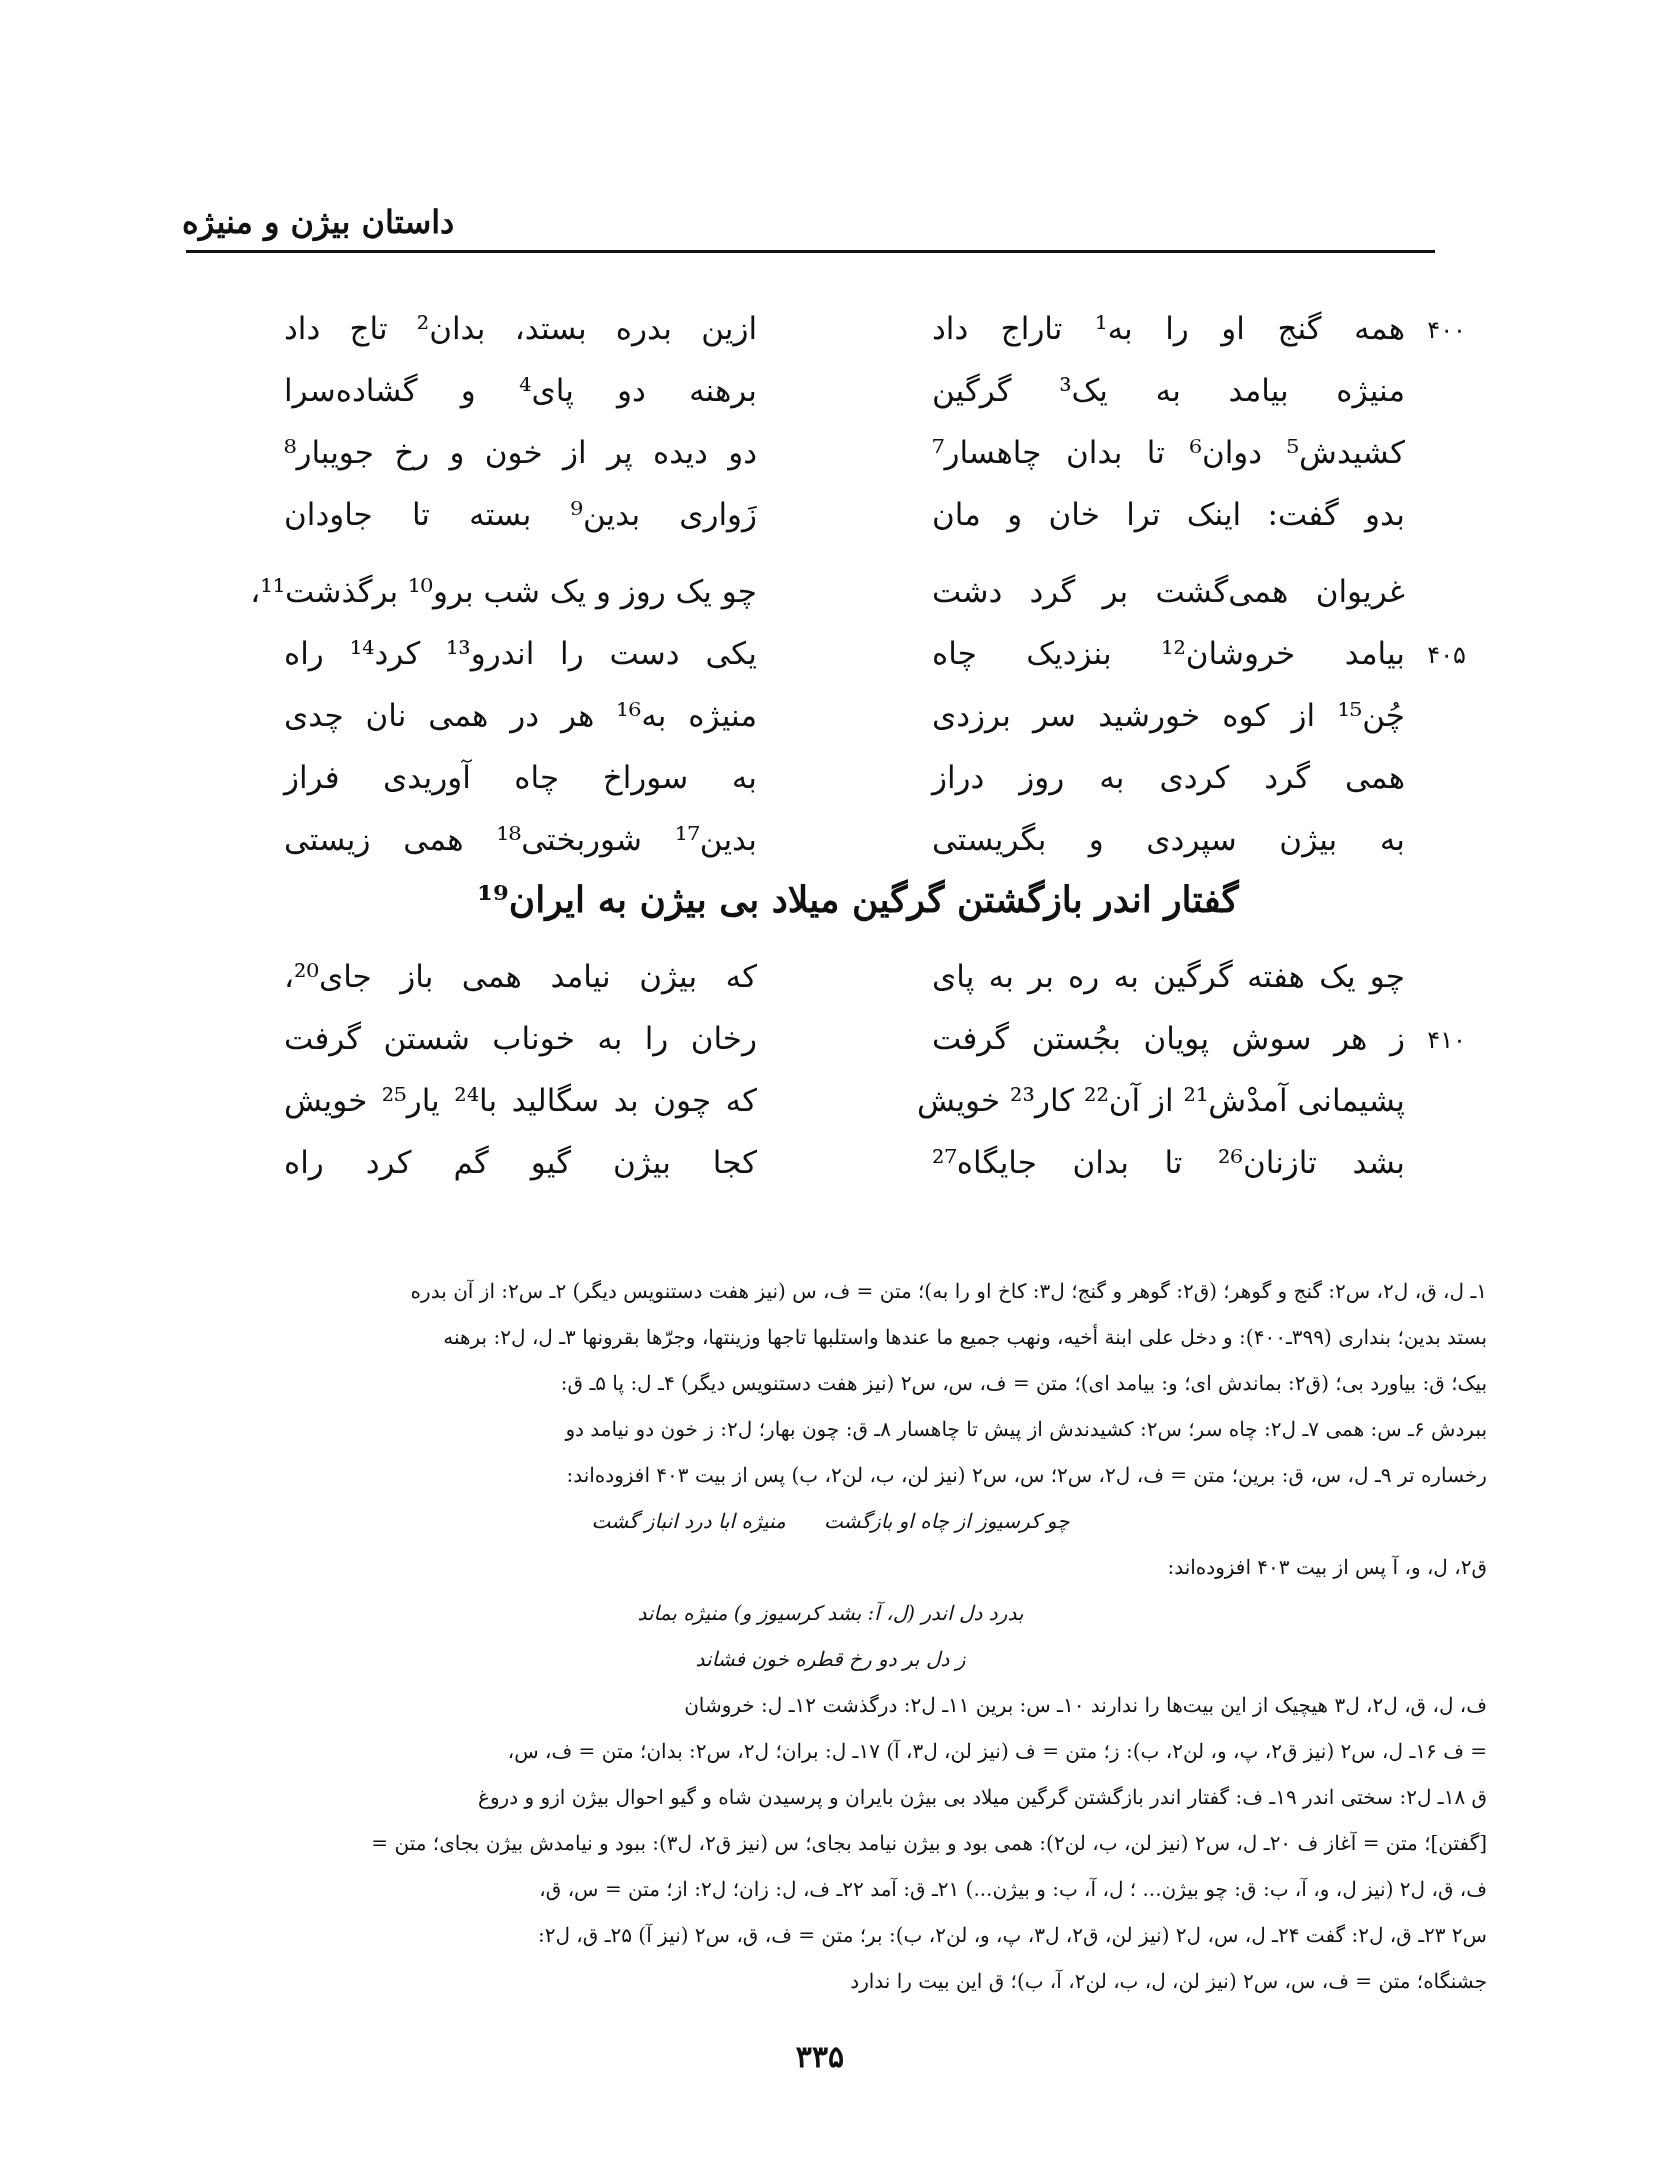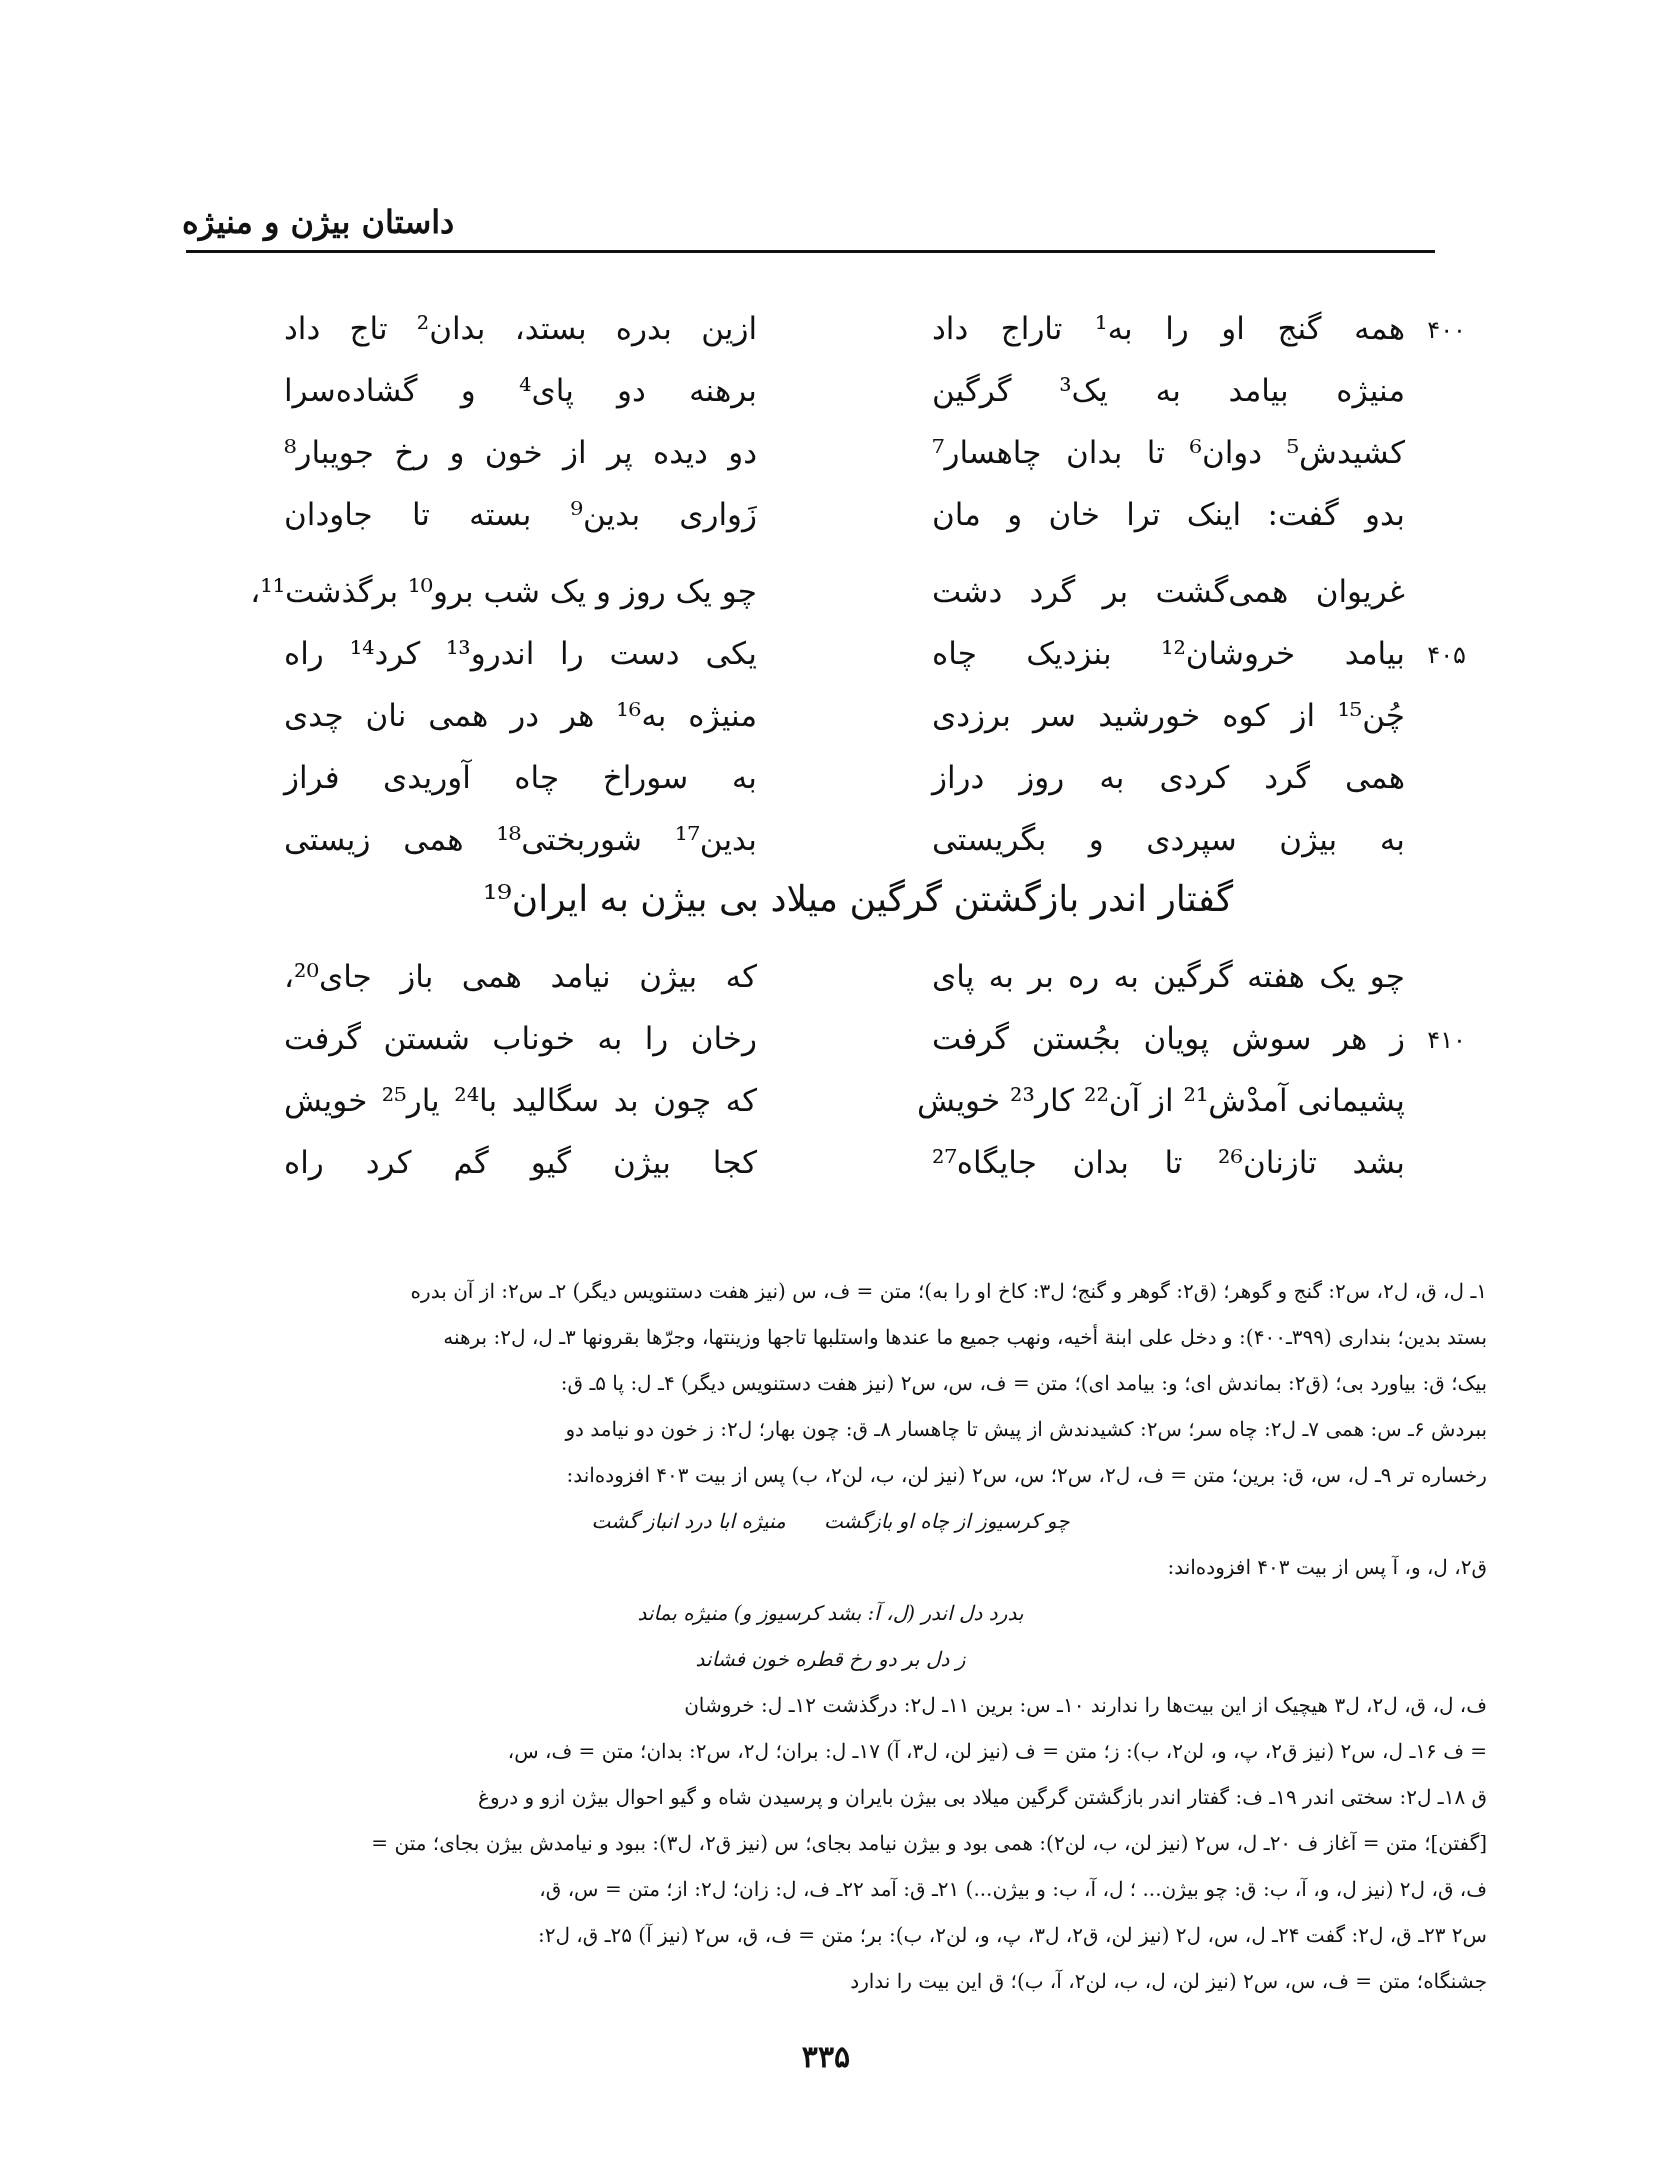--- a/index.html
+++ b/index.html
@@ -4,25 +4,25 @@
 <style>
   html,body{margin:0;padding:0;background:#fff;}
   body{width:1676px;height:2183px;position:relative;overflow:hidden;font-family:"DejaVu Serif",serif;color:#111;}
   .header{position:absolute;left:182px;top:203px;font-size:32px;font-weight:bold;direction:rtl;}
   .rule{position:absolute;left:186px;top:250px;width:1249px;height:3.4px;background:#111;}
   .verses{position:absolute;left:284px;width:1121px;direction:rtl;}
   .bayt{display:flex;flex-direction:row;justify-content:space-between;height:62px;align-items:center;font-size:31px;}
   .h1,.h2{width:473px;text-align:justify;text-align-last:justify;white-space:nowrap;}
   .num{position:absolute;right:-61px;font-size:24px;direction:rtl;}
   .rowwrap{position:relative;}
-  .section-title{position:absolute;left:419px;top:878px;width:878px;text-align:center;font-size:36px;font-weight:normal;direction:rtl;}
+  .section-title{position:absolute;left:419px;top:878px;width:878px;text-align:center;font-size:36px;font-weight:bold;direction:rtl;}
   .notes{position:absolute;left:162px;top:1262px;width:1337px;direction:rtl;font-size:20px;line-height:34px;}
   .notes p{margin:12px;text-align:justify;}
   .notes .center{text-align:center;font-style:italic;}
-  .pagenum{position:absolute;left:6px;width:1640px;top:2039px;text-align:center;font-size:30px;font-weight:bold;}
+  .pagenum{position:absolute;left:0;width:1640px;top:2039px;text-align:center;font-size:30px;font-weight:bold;}
 </style>
 </head>
 <body>
 
 <div class="header">داستان بیژن و منیژه</div>
 <div class="rule"></div>
 
 <div class="verses" id="b1" style="top:297px">
     <div class="rowwrap">
       <div class="bayt">

